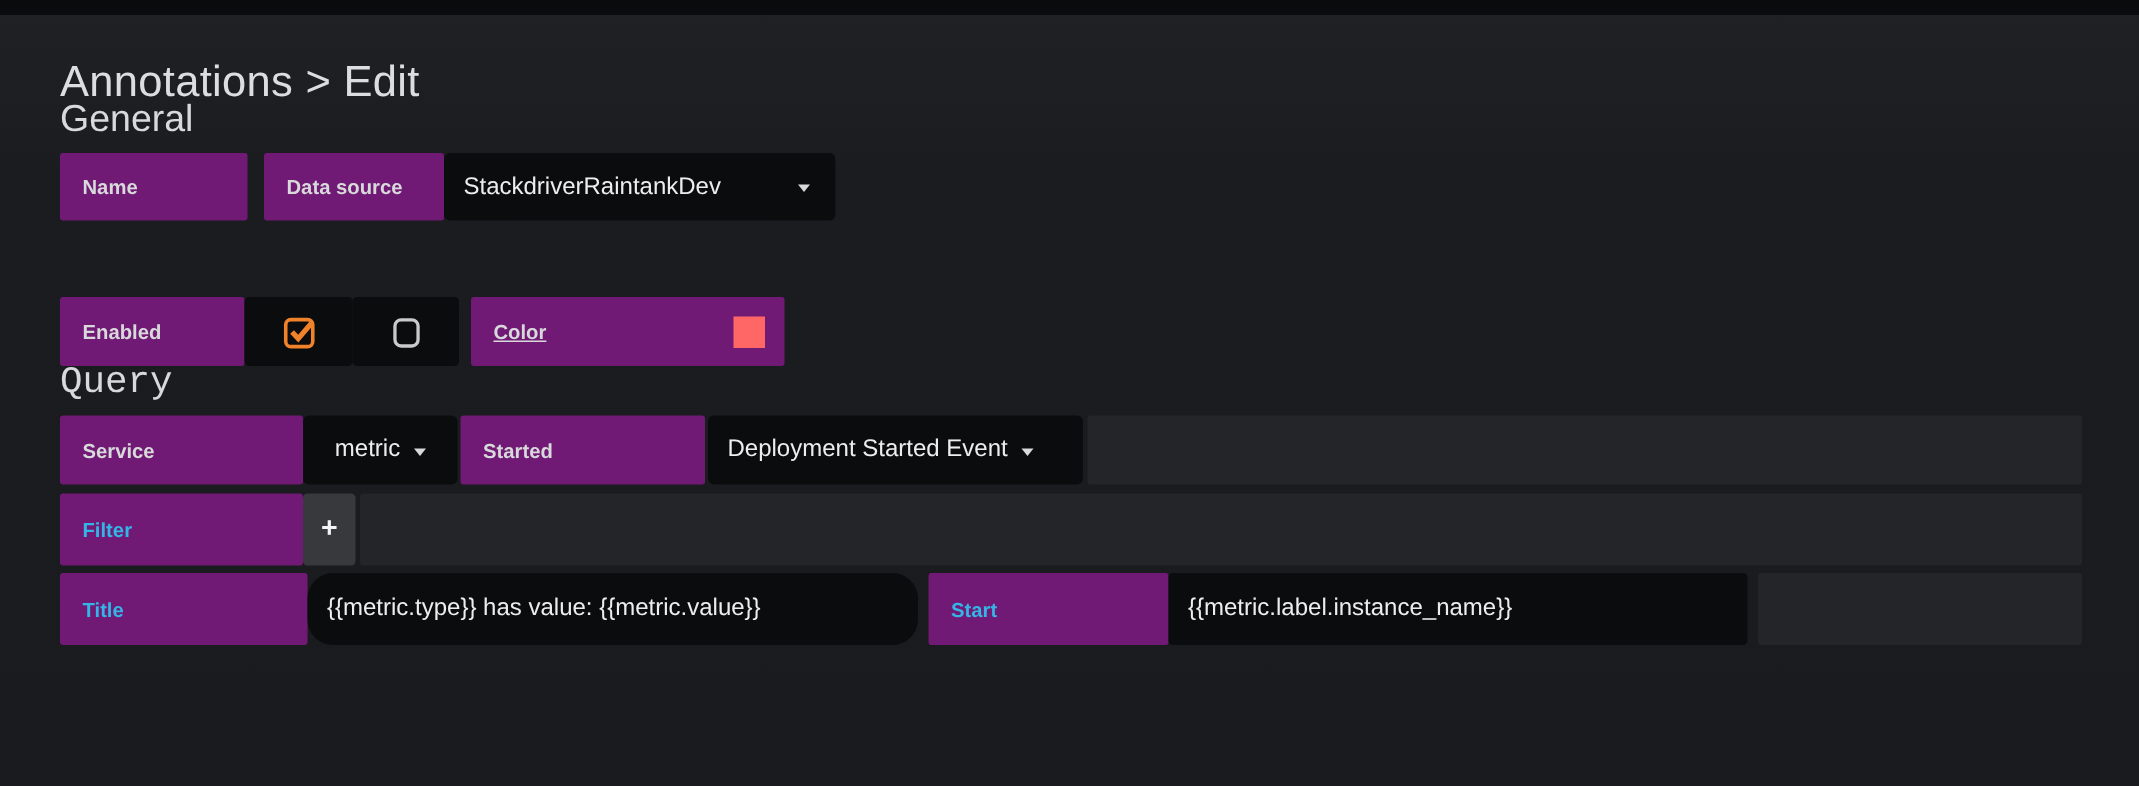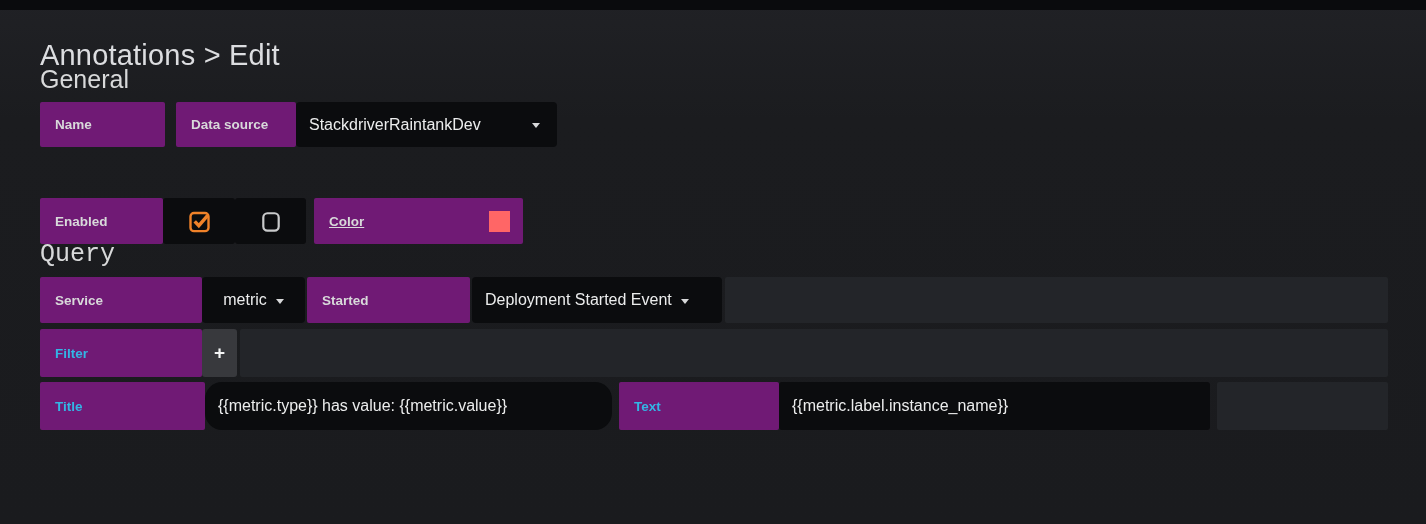--- a/index.html
+++ b/index.html
@@ -92,21 +92,21 @@
   }
 
   .filler { flex: 1 1 auto; background: #232529; border-radius: 2px; }
 
   
   .w120 { width: 120px; text-align: right; } .w123 { width: 123px; } .w125 { width: 125px; }
   .w160 { width: 160px; } .w162 { width: 162px; } .w163 { width: 163px; }
   .w165 { width: 165px; } .w209 { width: 209px; }
   .w71 { width: 71px; } .w72 { width: 72px; }
   .w103 { width: 103px; } .w250 { width: 250px; } .w261 { width: 261px; }
-  .w355 { width: 407px; border-radius: 17px; } .w357 { width: 357px; } .w358 { width: 431px; }
+  .w355 { width: 407px; border-radius: 17px; } .w357 { width: 357px; } .w358 { width: 386px; }
   .ml2 { margin-left: 2px; } .ml3 { margin-left: 3px; } .ml4 { margin-left: 4px; }
   .ml7 { margin-left: 7px; } .ml8 { margin-left: 8px; text-decoration: underline; } .ml11 { margin-left: 11px; }
 </style>
 </head>
 <body>
 
 <div class="topbar"></div>
 
 <div class="page">
 
@@ -163,19 +163,19 @@
 
     <div class="form-row row-4">
       <div class="gf-label blue w162">Filter</div>
       <div class="plus-btn">+</div>
       <div class="filler ml3"></div>
     </div>
 
     <div class="form-row row-5">
       <div class="gf-label blue w165">Title</div>
       <input class="gf-input w355" value="{{metric.type}} has value: {{metric.value}}" style="">
-      <div class="gf-label blue w160 ml7">Text</div>
+      <div class="gf-label blue w160 ml7">Start</div>
       <input class="gf-input w358" value="{{metric.label.instance_name}}" style="">
       <div class="filler ml7"></div>
     </div>
   </section>
 
 </div>
 
 </body></html>

